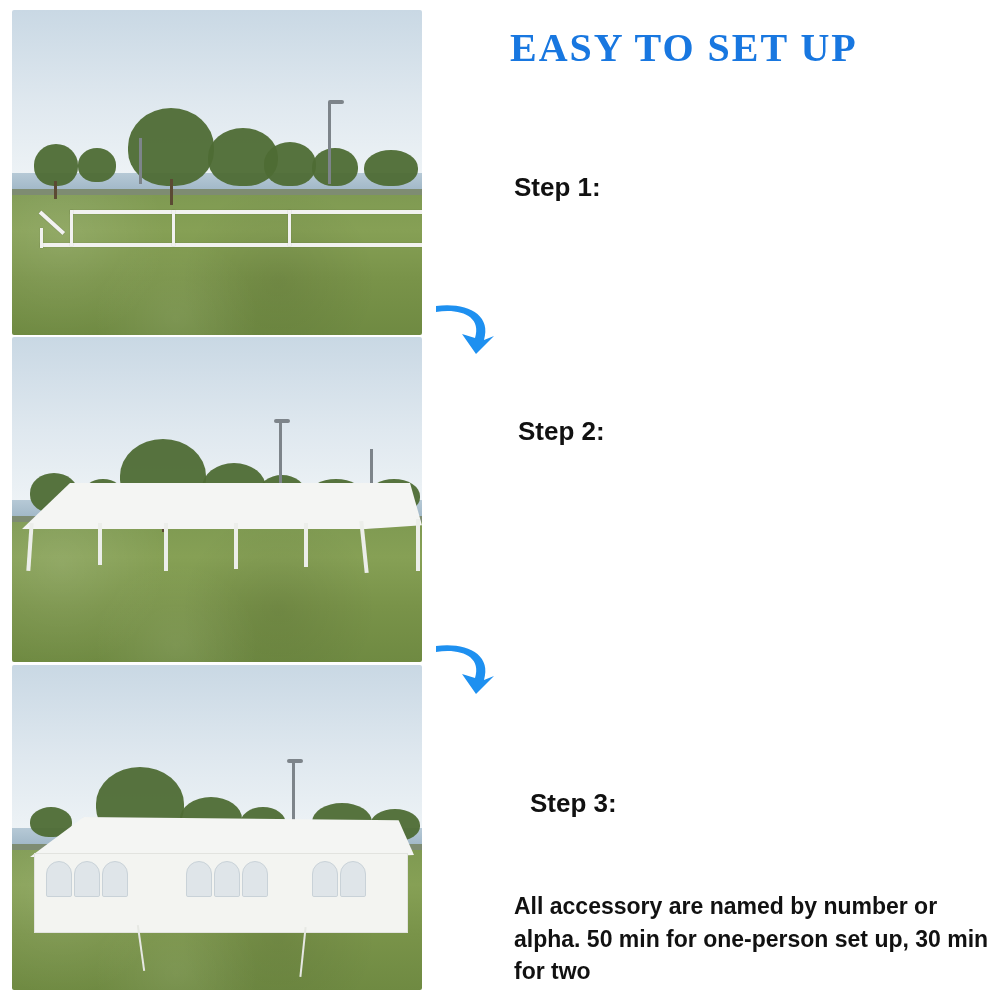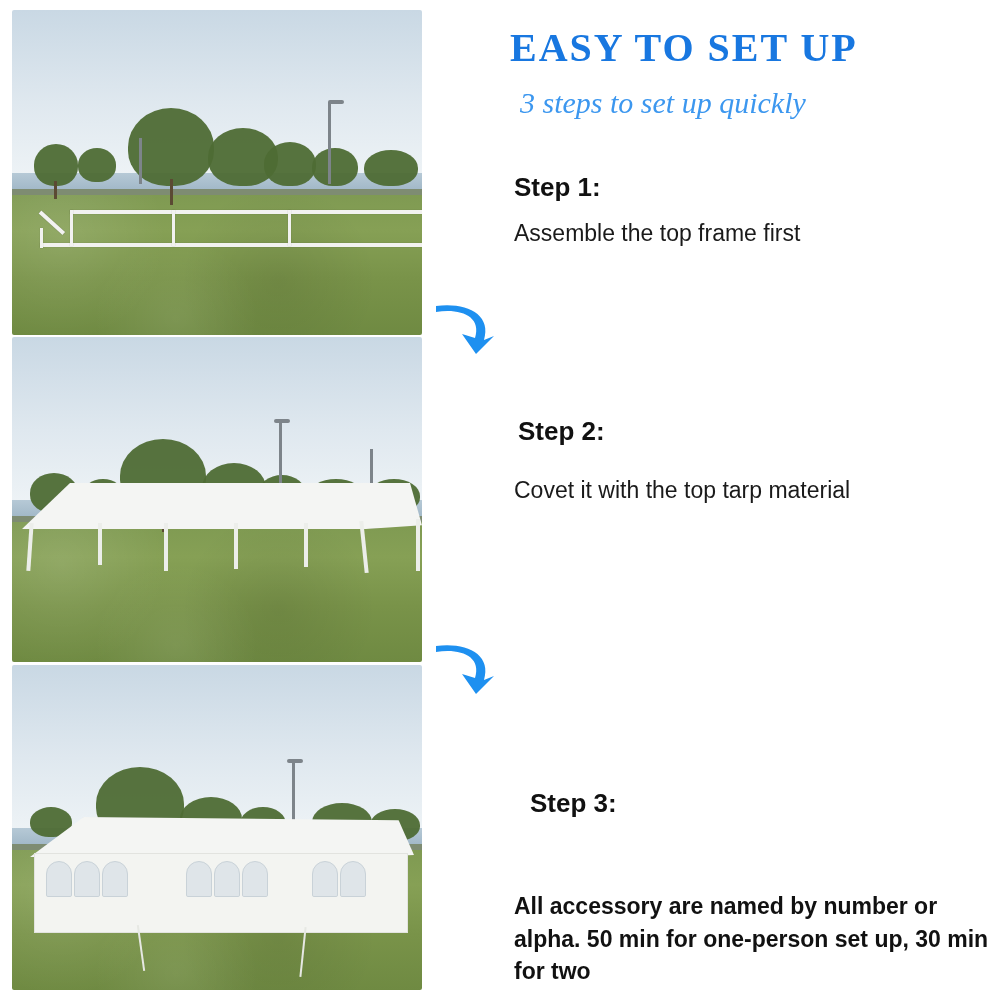--- a/index.html
+++ b/index.html
@@ -291,25 +291,22 @@
     </svg>
   </div>
 
   <div class="arrow" id="arrow-2">
     <svg viewBox="0 0 64 56" width="64" height="56" aria-hidden="true">
       <path d="M4 6 C 34 2, 60 14, 52 40 L 62 36 L 44 54 L 30 34 L 43 38 C 50 16, 28 8, 4 12 Z" fill="#1e90f0"></path>
     </svg>
   </div>
 
   <div class="headline">EASY TO SET UP</div>
-  <div class="subhead">3 steps to set up quickly</div>
 
   <div class="step-title" id="step-1-title">Step 1:</div>
-  <div class="step-body" id="step-1-body">Assemble the top frame first</div>
 
   <div class="step-title" id="step-2-title">Step 2:</div>
-  <div class="step-body" id="step-2-body">Covet it with the top tarp material</div>
 
   <div class="step-title" id="step-3-title">Step 3:</div>
 
   <div class="footnote">All accessory are named by number or alpha. 50 min for one-person set up, 30 min for two</div>
 
 </div>
 
 </body></html>

